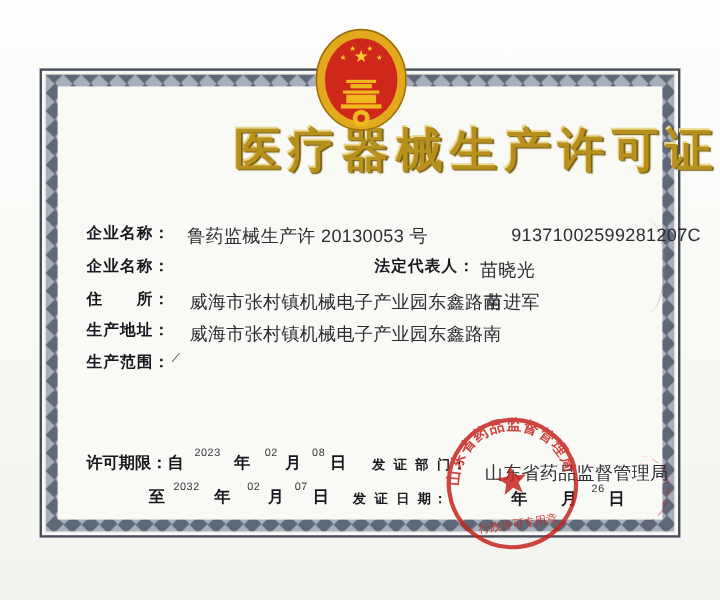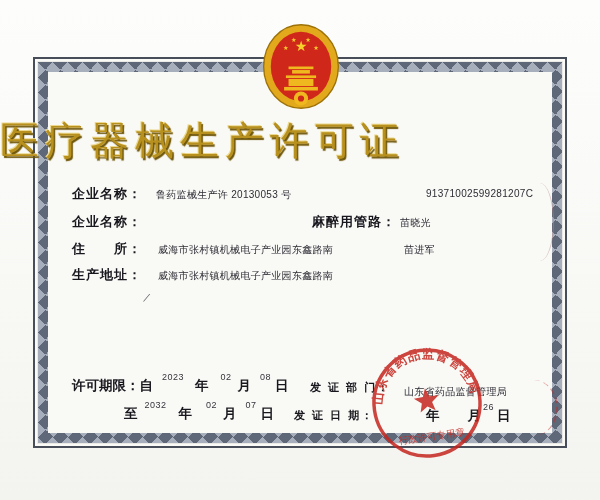--- a/index.html
+++ b/index.html
@@ -21,37 +21,37 @@
     position:absolute; inset:2px;
     background:repeating-conic-gradient(from 45deg,#a8afbc 0deg 90deg,#5f6878 90deg 180deg);
     background-size:15px 15px;
     border:1px solid #eceae6;
   }
   .inner { position:absolute; inset:13px; background:#f9f9f6; }
 
   .emblem { position:absolute; left:261px; top:22px; z-index:6; }
 
   .title {
-    position:absolute; left:0; right:0; top:114px; z-index:5;
-    text-align:left;
+    position:absolute; left:0; right:0; top:98px; z-index:5;
+    text-align:right;
     font-family:"Liberation Serif","DejaVu Serif",serif;
-    font-size:39px; font-weight:normal; letter-spacing:6px;
+    font-size:39px; font-weight:bold; letter-spacing:6px;
     color:#b8901e;
     text-shadow:1.5px 1.5px 1px #6f5608, -1px -1px 0 #ecd98f;
     white-space:nowrap;
   }
 
   .lbl {
     position:absolute; z-index:4;
     font-weight:bold; font-size:13px; color:#17171d; letter-spacing:1px;
     white-space:nowrap;
   }
   .val {
     position:absolute; z-index:2;
-    font-size:10px; color:#2c2c34; letter-spacing:.3px;
+    font-size:15px; color:#2c2c34; letter-spacing:.3px;
     white-space:nowrap;
   }
   .tick {
     position:absolute; z-index:2; font-size:12px; color:#5a5a60;
     transform:rotate(8deg);
   }
 
   .period {
     position:absolute; z-index:4; display:flex; align-items:flex-start;
     font-weight:bold; font-size:13.5px; color:#17171d; white-space:nowrap;
@@ -103,30 +103,31 @@
     <circle cx="45" cy="86" r="3.5" fill="#d0271b"></circle>
   </svg>
 
   <div class="title">医疗器械生产许可证</div>
 
   <div class="lbl" style="left:72px;top:185px">企业名称：</div>
   <div class="val" style="left:156px;top:188px">鲁药监械生产许 20130053 号</div>
   <div class="val" style="left:426px;top:188px">91371002599281207C</div>
 
   <div class="lbl" style="left:72px;top:213px">企业名称：</div>
-  <div class="lbl" style="left:312px;top:213px">麻醉用管路：</div>
+  <div class="lbl" style="left:312px;top:213px">法定代表人：</div>
   <div class="val" style="left:400px;top:216px">苗晓光</div>
 
   <div class="lbl" style="left:72px;top:240px">住　　所：</div>
   <div class="val" style="left:158px;top:243px">威海市张村镇机械电子产业园东鑫路南</div>
   <div class="val" style="left:404px;top:243px">苗进军</div>
 
   <div class="lbl" style="left:72px;top:266px">生产地址：</div>
   <div class="val" style="left:158px;top:269px">威海市张村镇机械电子产业园东鑫路南</div>
 
+  <div class="lbl" style="left:72px;top:293px">生产范围：</div>
   <div class="tick" style="left:146px;top:291px">∕</div>
 
   <div class="period" style="left:72px;top:377px">
     <span>许可期限：</span>
     <span>自</span>
     <span class="num" style="margin-left:9px">2023</span>
     <span style="margin-left:11px">年</span>
     <span class="num" style="margin-left:12px">02</span>
     <span style="margin-left:6px">月</span>
     <span class="num" style="margin-left:9px">08</span>
@@ -141,21 +142,21 @@
     <span class="num" style="margin-left:9px">07</span>
     <span style="margin-left:4px">日</span>
   </div>
 
   <div class="lbl biglbl" style="left:310px;top:380px">发 证 部 门：</div>
   <div class="val" style="left:404px;top:385px;z-index:2">山东省药品监督管理局</div>
   <div class="lbl biglbl" style="left:294px;top:408px">发 证 日 期：</div>
   <div class="period" style="left:426px;top:407px">
     <span>年</span>
     <span style="margin-left:28px">月</span>
-    <span class="num" style="margin-left:2px">26</span>
+    <span class="num" style="margin-left:12px">26</span>
     <span style="margin-left:3px">日</span>
   </div>
 
   <svg class="seal-svg" width="118" height="118" viewBox="0 0 118 118">
     <circle cx="59" cy="59" r="53" fill="none" stroke="#c5261f" stroke-width="3.5"></circle>
     <path id="sealArc" d="M 14,59 A 45,45 0 1 1 104,59" fill="none"></path>
     <text font-size="12.5" font-weight="bold" fill="#c5261f" letter-spacing="1">
       <textPath href="#sealArc" startOffset="3%">山东省药品监督管理局</textPath>
     </text>
     <polygon fill="#c5261f" points="59,44 62.2,52.6 71.4,53 64.2,58.7 66.6,67.5 59,62.5 51.4,67.5 53.8,58.7 46.6,53 55.8,52.6"></polygon>

